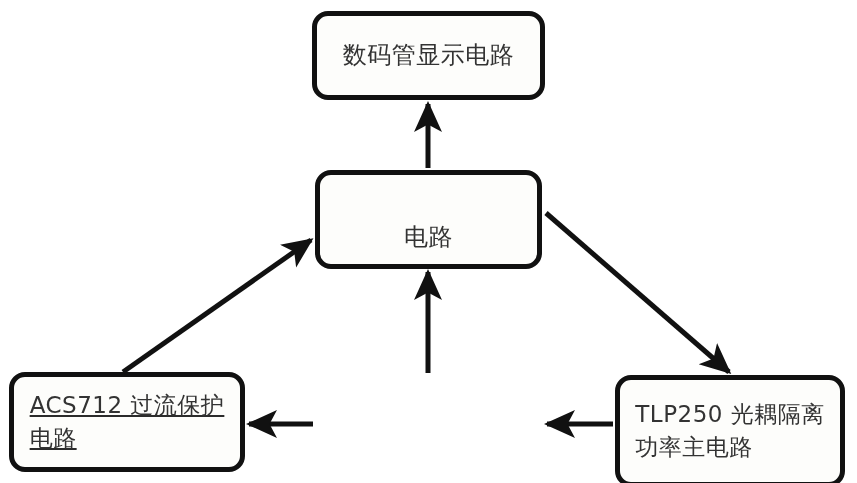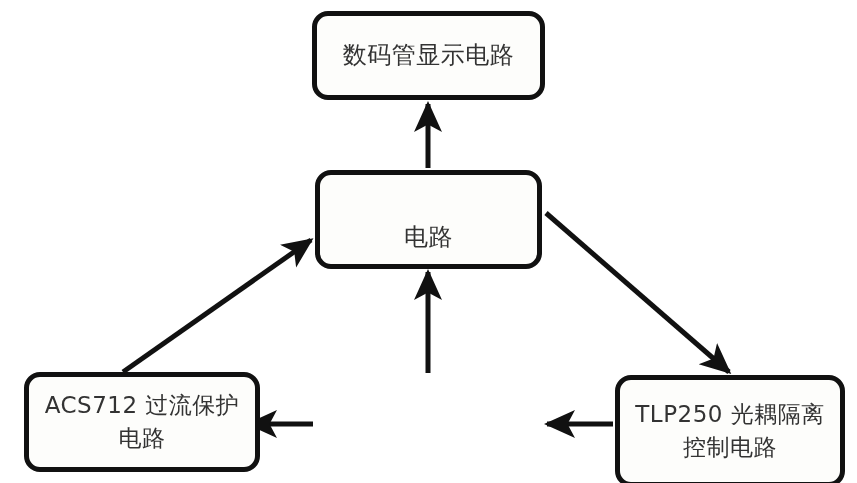--- a/index.html
+++ b/index.html
@@ -27,35 +27,35 @@
   }
   .node {
     position: absolute;
     box-sizing: border-box;
     background: #fdfdfb;
     border: 5px solid #111111;
     border-radius: 16px;
     display: flex;
     align-items: center;
     justify-content: center;
-    text-align: center;
+    text-align: left;
     color: #2b2b2b;
     z-index: 2;
   }
   .node .label {
     display: block;
     line-height: 1.45;
     letter-spacing: 0.5px;
     padding: 0 10px;
     color: #333333;
   }
   
   #node-display   { left: 312px; top: 11px;  width: 233px; height: 89px;  font-size: 24px; }
   #node-mcu       { left: 315px; top: 170px; width: 227px; height: 99px;  font-size: 24px; }
-  #node-acs712    { left: 24px;   top: 372px; width: 236px; height: 100px; font-size: 23px; }
+  #node-acs712    { left: 9px;   top: 372px; width: 236px; height: 100px; font-size: 23px; text-decoration: underline; }
   #node-power     { left: 315px; top: 375px; width: 227px; height: 97px;  font-size: 24px; }
   #node-tlp250    { left: 615px; top: 375px; width: 230px; height: 112px; font-size: 23px; }
 </style>
 </head>
 <body>
 
 <div id="canvas">
 
   <svg id="edges" viewBox="0 0 857 483" xmlns="http://www.w3.org/2000/svg">
     <defs>
@@ -104,17 +104,17 @@
     <span class="label">
       <span>ACS712 过流保护</span><br>
       <span>电路</span>
     </span>
   </div>
 
 
   <div class="node" id="node-tlp250">
     <span class="label">
       <span>TLP250 光耦隔离</span><br>
-      <span>控制电路</span>
+      <span>功率主电路</span>
     </span>
   </div>
 
 </div>
 
 </body></html>

